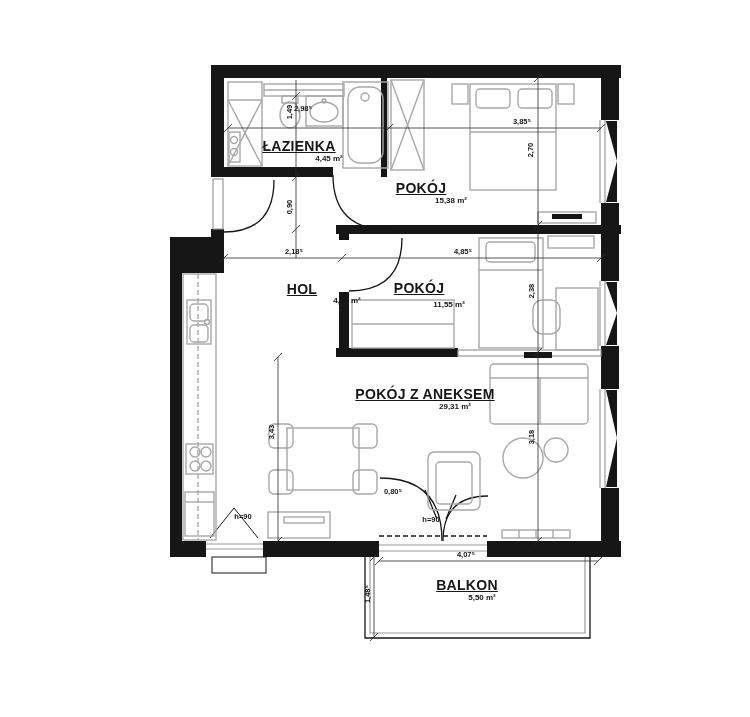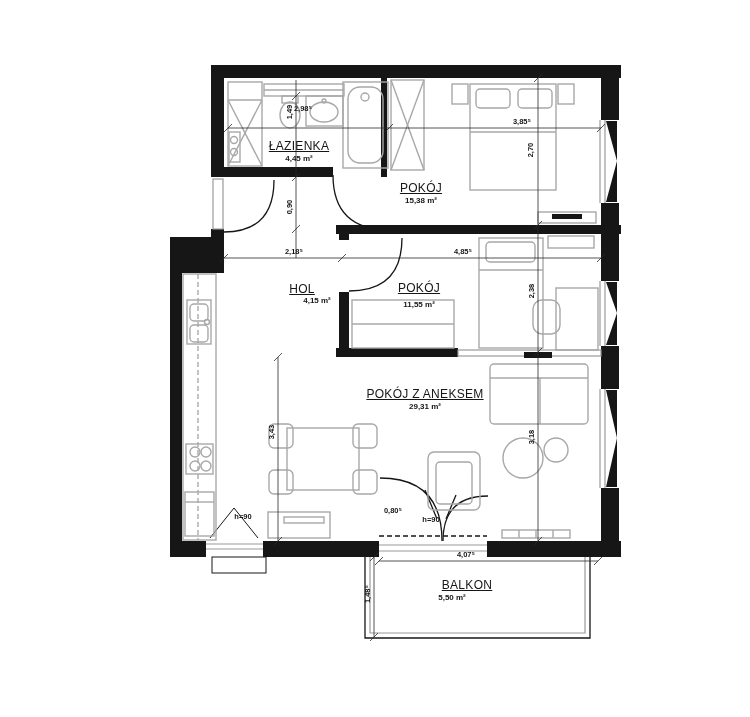--- a/index.html
+++ b/index.html
@@ -7,22 +7,22 @@
           font-family:"Liberation Sans",sans-serif;}
   .plan-svg{position:absolute;left:0;top:0;}
   .wall{fill:#161616;stroke:none;}
   .blk{fill:none;stroke:#161616;stroke-width:1.3;}
   .thin{stroke-width:1;}
   .furn{fill:none;stroke:#a8a8a8;stroke-width:1.4;}
   .win{fill:none;stroke:#9a9a9a;stroke-width:1.2;}
   .dimline{stroke:#2a2a2a;stroke-width:0.8;fill:none;}
   .dash{stroke-dasharray:5 3;}
   .lbl{position:absolute;transform:translate(-50%,-50%);color:#161616;white-space:nowrap;text-align:center;}
-  .room-name{font-size:12px;font-weight:normal;letter-spacing:.3px;text-decoration:underline;}
-  .room-area{font-size:8px;font-weight:bold;}
+  .room-name{font-size:14px;font-weight:bold;letter-spacing:.3px;text-decoration:underline;}
+  .room-area{font-size:8px;font-weight:bold;margin-left:30px;}
   .dim{font-size:7.5px;font-weight:bold;}
   .v{transform:translate(-50%,-50%) rotate(-90deg);}
 </style>
 </head>
 <body>
 
 <div class="canvas">
 
 <svg class="plan-svg" width="750" height="717" viewBox="0 0 750 717">
 
@@ -271,20 +271,20 @@
   <div class="lbl dim" style="left:303px;top:108px">2,98⁵</div>
   <div class="lbl dim" style="left:522px;top:121px">3,85⁵</div>
   <div class="lbl dim v" style="left:530px;top:150px">2,70</div>
   <div class="lbl dim" style="left:294px;top:251px">2,18⁵</div>
   <div class="lbl dim" style="left:463px;top:251px">4,85⁵</div>
   <div class="lbl dim v" style="left:531px;top:291px">2,38</div>
   <div class="lbl dim v" style="left:531px;top:437px">3,18</div>
   <div class="lbl dim v" style="left:271px;top:432px">3,43</div>
   <div class="lbl dim v" style="left:289px;top:112px">1,49</div>
   <div class="lbl dim v" style="left:289px;top:207px">0,90</div>
-  <div class="lbl dim" style="left:393px;top:510px">0,80⁵</div>
+  <div class="lbl dim" style="left:393px;top:491px">0,80⁵</div>
   <div class="lbl dim" style="left:431px;top:519px">h=90</div>
   <div class="lbl dim" style="left:243px;top:516px">h=90</div>
   <div class="lbl dim" style="left:466px;top:554px">4,07⁵</div>
   <div class="lbl dim v" style="left:367px;top:594px">1,48⁵</div>
 </div>
 
 </div>
 
 </body></html>

